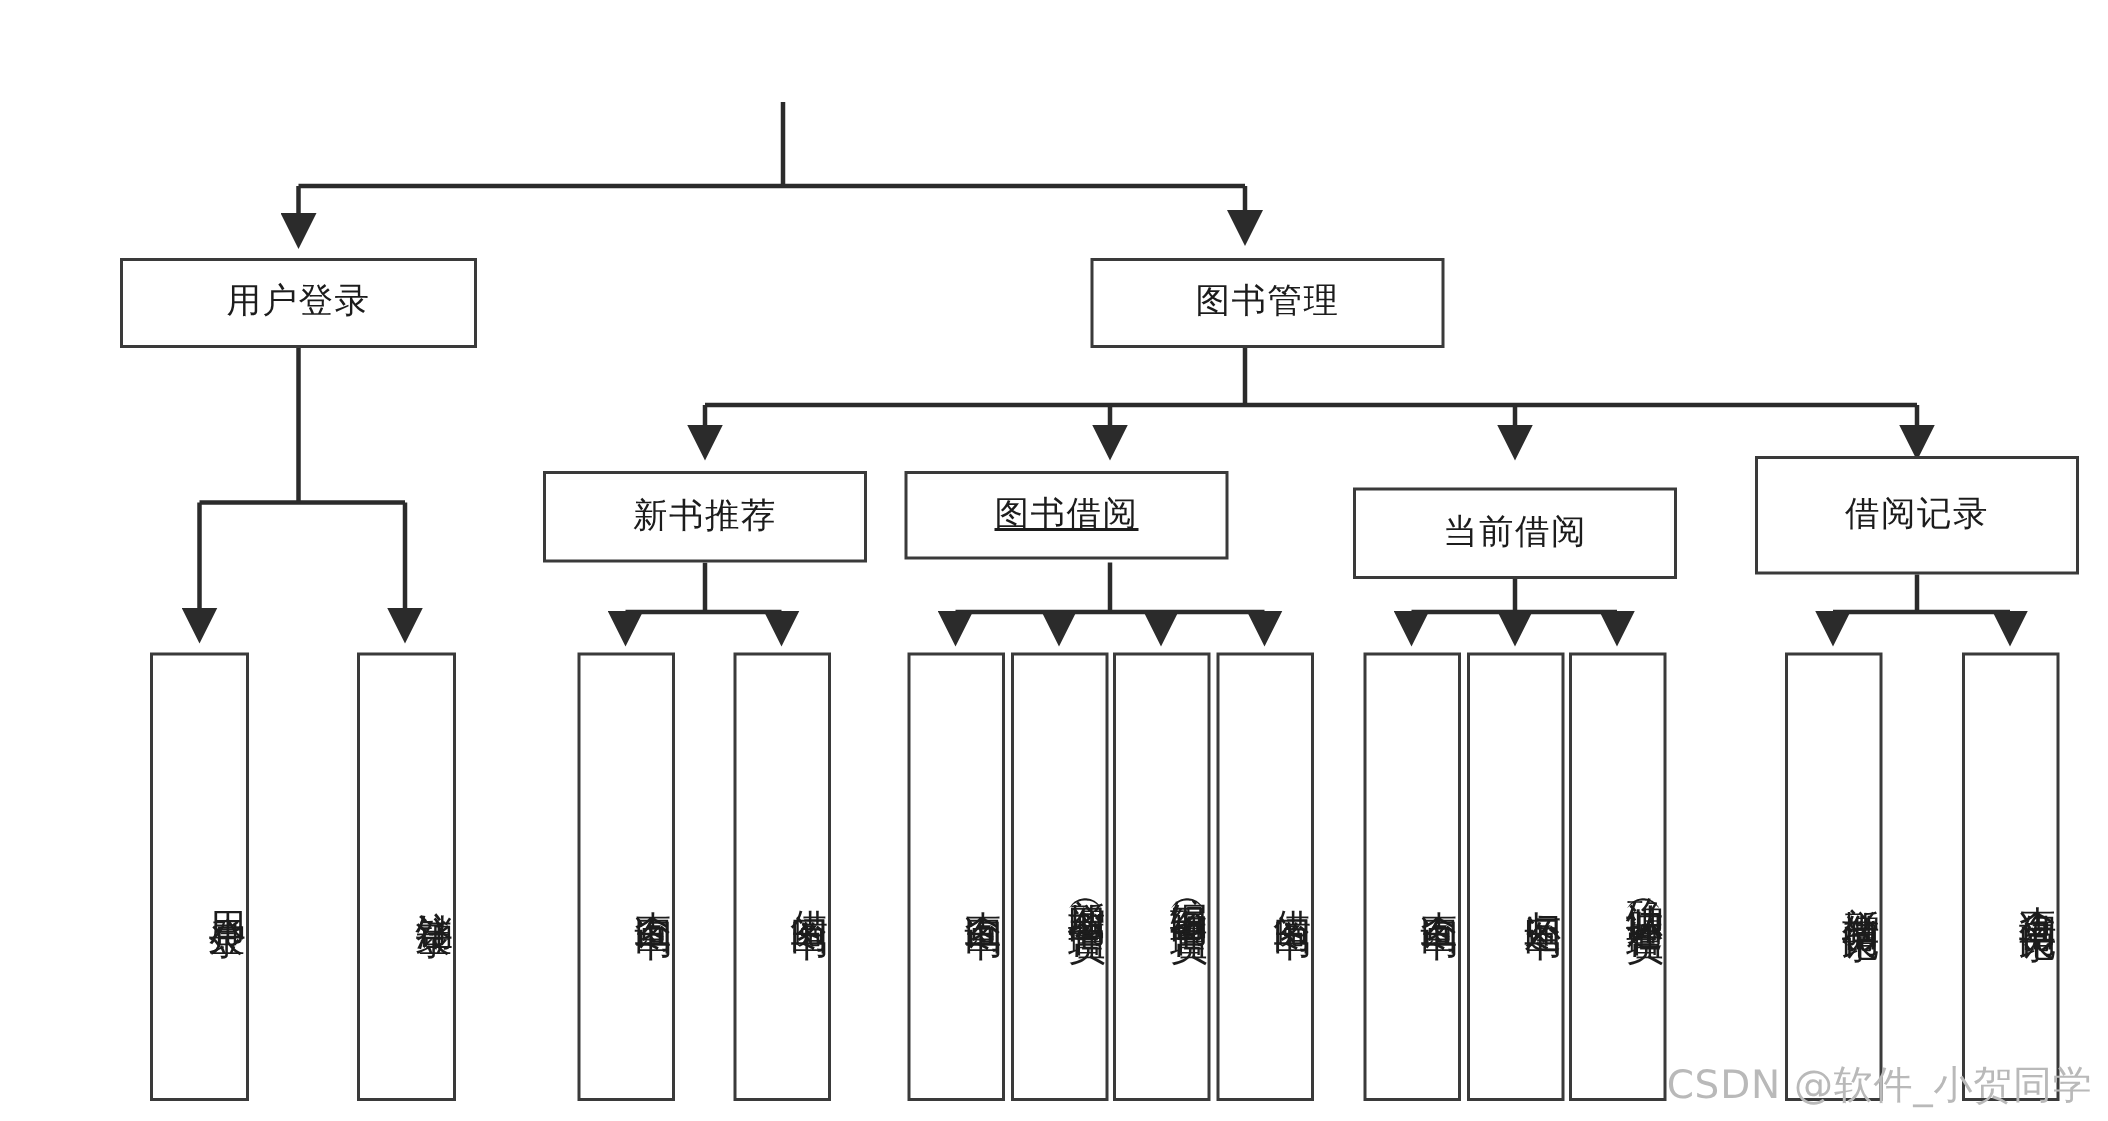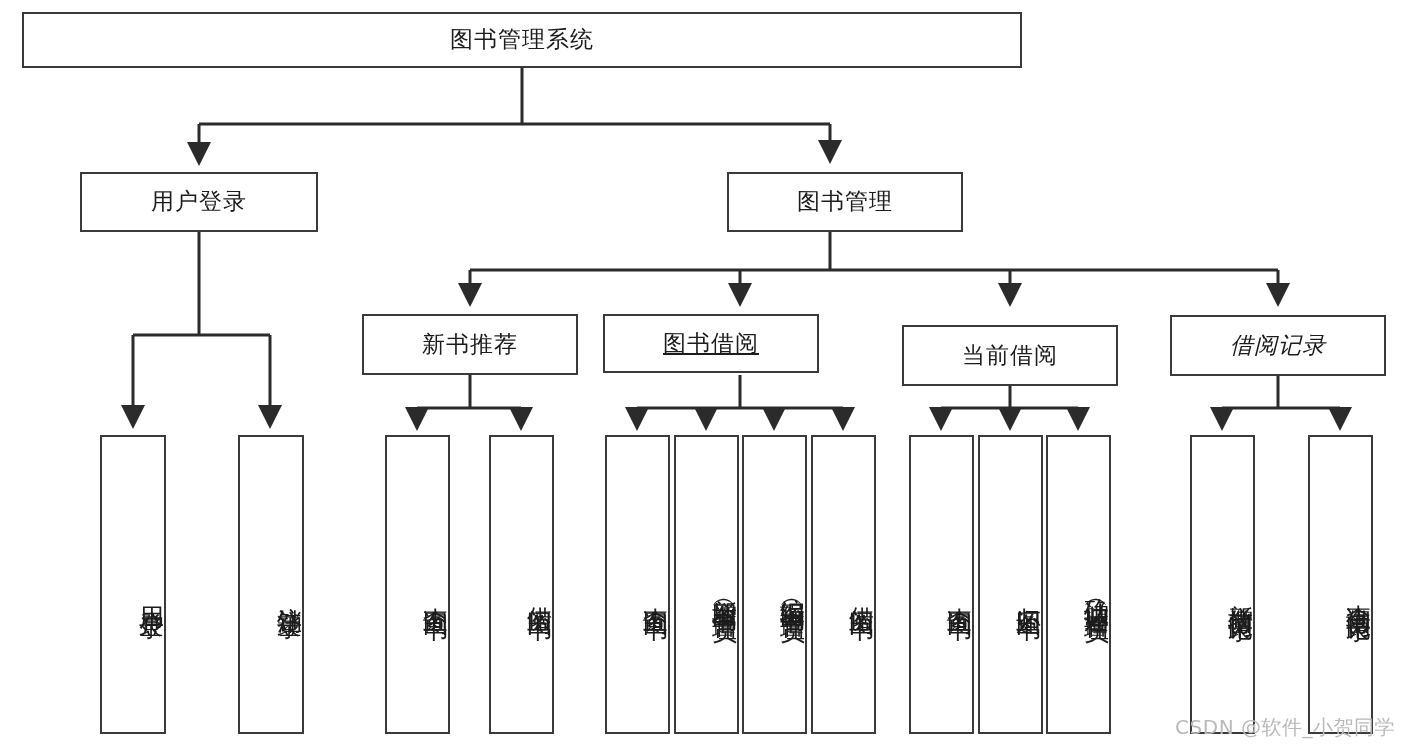--- a/index.html
+++ b/index.html
@@ -56,21 +56,21 @@
   .node.vert .vtext {
     writing-mode: vertical-rl;
     text-orientation: upright;
     display: block;
     white-space: nowrap;
   }
   .watermark {
     position: absolute;
     right: 10px;
     bottom: 6px;
-    font-size: 20px;
+    font-size: 26px;
     color: #b9b9b9;
     white-space: nowrap;
     letter-spacing: 0.5px;
   }
 </style>
 </head>
 <body>
 
 <div id="canvas">
 
@@ -117,29 +117,28 @@
       <path d="M 1010 408 L 1010 427" marker-end="url(#arrow)"></path>
       <path d="M 1078 408 L 1078 427" marker-end="url(#arrow)"></path>
 
       <path d="M 1278 375 L 1278 408"></path>
       <path d="M 1222 408 L 1340 408"></path>
       <path d="M 1222 408 L 1222 427" marker-end="url(#arrow)"></path>
       <path d="M 1340 408 L 1340 427" marker-end="url(#arrow)"></path>
     </g>
   </svg>
 
-  <div class="node horiz root" style="left:22px; top:12px; width:1000px; height:56px;">图书管理系统</div>
 
   <div class="node horiz" style="left:80px; top:172px; width:238px; height:60px;">用户登录</div>
   <div class="node horiz" style="left:712px; top:172px; width:236px; height:60px;margin-left:15px;">图书管理</div>
 
   <div class="node horiz" style="left:362px; top:314px; width:216px; height:61px;text-align:center;">新书推荐</div>
   <div class="node horiz" style="left:603px; top:314px; width:216px; height:59px;text-decoration:underline;">图书借阅</div>
   <div class="node horiz" style="left:902px; top:314px; width:216px; height:61px;margin-top:11px;">当前借阅</div>
-  <div class="node horiz" style="left:1170px; top:315px; width:216px; height:61px;font-style:italic;">借阅记录</div>
+  <div class="node horiz" style="left:1170px; top:304px; width:216px; height:79px;">借阅记录</div>
 
   <div class="node vert" style="left:100px; top:435px; width:66px; height:299px;">
     <span class="vtext">用户登录</span>
   </div>
   <div class="node vert" style="left:238px; top:435px; width:66px; height:299px;">
     <span class="vtext">注销登录</span>
   </div>
 
   <div class="node vert" style="left:385px; top:435px; width:65px; height:299px;">
     <span class="vtext">查询图书</span>

